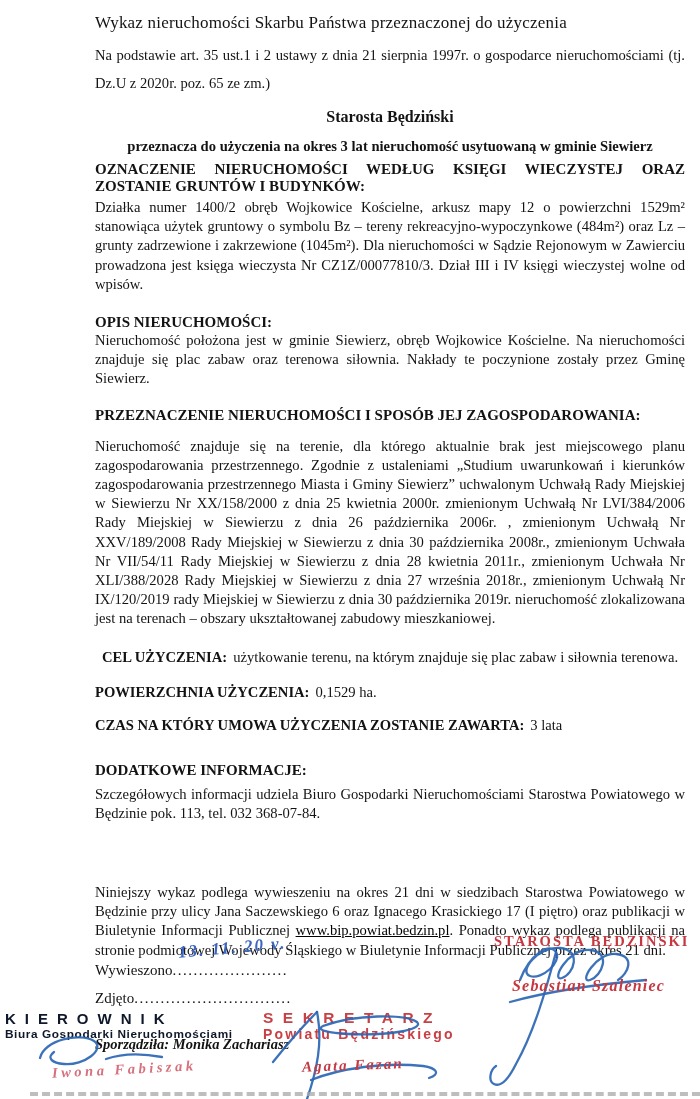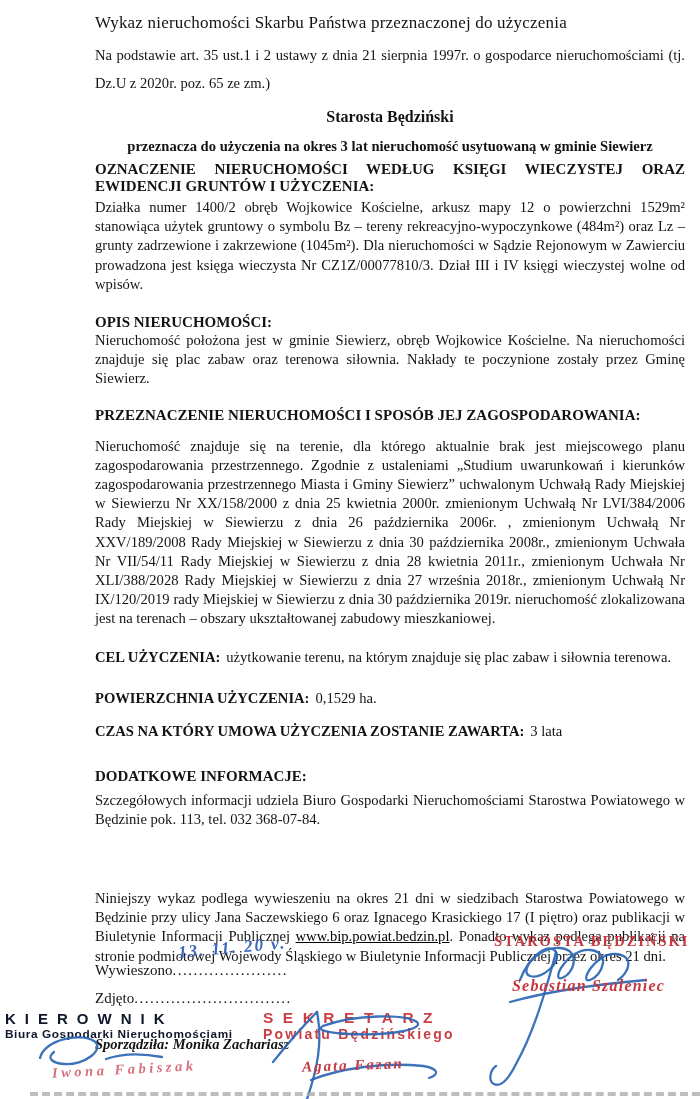--- a/index.html
+++ b/index.html
@@ -19,22 +19,22 @@
   .sec-heading .just{ display:block; text-align:justify; text-align-last:justify; }
   .sec-heading .plain{ display:block; }
   .h-ozn{ margin-top:5px; }
   .body-par{ margin:0; font-size:14.6px; line-height:19.2px; text-align:justify; }
   .p-ozn{ margin-top:3px; }
   .h-opis{ margin-top:20px; }
   .h-przezn{ margin-top:18px; }
   .p-przezn{ margin-top:13px; }
   .inline-sec{ margin:0; font-size:14.6px; line-height:19px; }
   .inline-sec b{ font-weight:bold; }
-  .sec-cel{ margin-top:19px; }
-  .sec-pow{ margin-top:22px; }
+  .sec-cel{ margin-top:19px;text-align:center; }
+  .sec-pow{ margin-top:16px; }
   .sec-czas{ margin-top:14px; }
   .val-gap{ margin-left:6px; }
   .h-dodat{ margin-top:27px; }
   .p-dodat{ margin-top:6px; }
   .p-publik{ margin-top:60px; }
   .bip-link{ color:#000000; text-decoration:underline; }
   
   .ft{ position:absolute; }
   .stamp-starosta{ left:494px; top:933px; width:200px; color:#c5383f;
     font-size:14.5px; font-weight:bold; letter-spacing:2px; white-space:nowrap; }
@@ -71,21 +71,21 @@
     <h1 class="doc-title">Wykaz nieruchomości Skarbu Państwa przeznaczonej do użyczenia</h1>
 
     <p class="legal-basis">Na podstawie art. 35 ust.1 i 2 ustawy z dnia 21 sierpnia 1997r. o gospodarce nieruchomościami (tj. Dz.U z 2020r. poz. 65 ze zm.)</p>
 
     <div class="authority">Starosta Będziński</div>
 
     <div class="subheading">przeznacza do użyczenia na okres 3 lat  nieruchomość usytuowaną w gminie Siewierz</div>
 
     <div class="sec-heading h-ozn">
       <span class="just">OZNACZENIE NIERUCHOMOŚCI WEDŁUG KSIĘGI WIECZYSTEJ ORAZ</span>
-      <span class="plain">EWIDENCJI GRUNTÓW I UŻYCZENIA:</span>
+      <span class="plain">ZOSTANIE GRUNTÓW I BUDYNKÓW:</span>
     </div>
     <p class="body-par p-ozn">Działka numer 1400/2 obręb Wojkowice Kościelne, arkusz mapy 12 o powierzchni  1529m² stanowiąca użytek gruntowy o symbolu Bz – tereny rekreacyjno-wypoczynkowe (484m²) oraz Lz – grunty zadrzewione i zakrzewione (1045m²). Dla nieruchomości w Sądzie Rejonowym w Zawierciu prowadzona jest księga wieczysta Nr CZ1Z/00077810/3. Dział III i IV księgi wieczystej wolne od wpisów.</p>
 
     <div class="sec-heading h-opis">OPIS NIERUCHOMOŚCI:</div>
     <p class="body-par">Nieruchomość położona jest w gminie Siewierz, obręb Wojkowice Kościelne. Na nieruchomości znajduje się plac zabaw oraz terenowa siłownia. Nakłady te poczynione zostały przez Gminę Siewierz.</p>
 
     <div class="sec-heading h-przezn">PRZEZNACZENIE NIERUCHOMOŚCI I SPOSÓB JEJ ZAGOSPODAROWANIA:</div>
     <p class="body-par p-przezn">Nieruchomość znajduje się na terenie, dla którego aktualnie brak jest miejscowego planu zagospodarowania przestrzennego. Zgodnie z ustaleniami „Studium uwarunkowań i kierunków zagospodarowania przestrzennego Miasta i Gminy Siewierz” uchwalonym Uchwałą Rady Miejskiej w Siewierzu Nr XX/158/2000 z dnia 25 kwietnia 2000r. zmienionym Uchwałą Nr LVI/384/2006 Rady Miejskiej w Siewierzu z dnia 26 października 2006r. , zmienionym Uchwałą Nr XXV/189/2008 Rady Miejskiej w Siewierzu z dnia 30 października 2008r., zmienionym Uchwała Nr VII/54/11 Rady Miejskiej w Siewierzu z dnia 28 kwietnia 2011r., zmienionym Uchwała Nr XLI/388/2028 Rady Miejskiej w Siewierzu z dnia 27 września 2018r., zmienionym Uchwałą Nr IX/120/2019 rady Miejskiej w Siewierzu z dnia 30 października 2019r. nieruchomość zlokalizowana jest na terenach – obszary ukształtowanej zabudowy mieszkaniowej.</p>
 
     <p class="inline-sec sec-cel"><b>CEL UŻYCZENIA:</b><span class="val-gap">użytkowanie terenu, na którym znajduje się plac zabaw i siłownia terenowa.</span></p>

